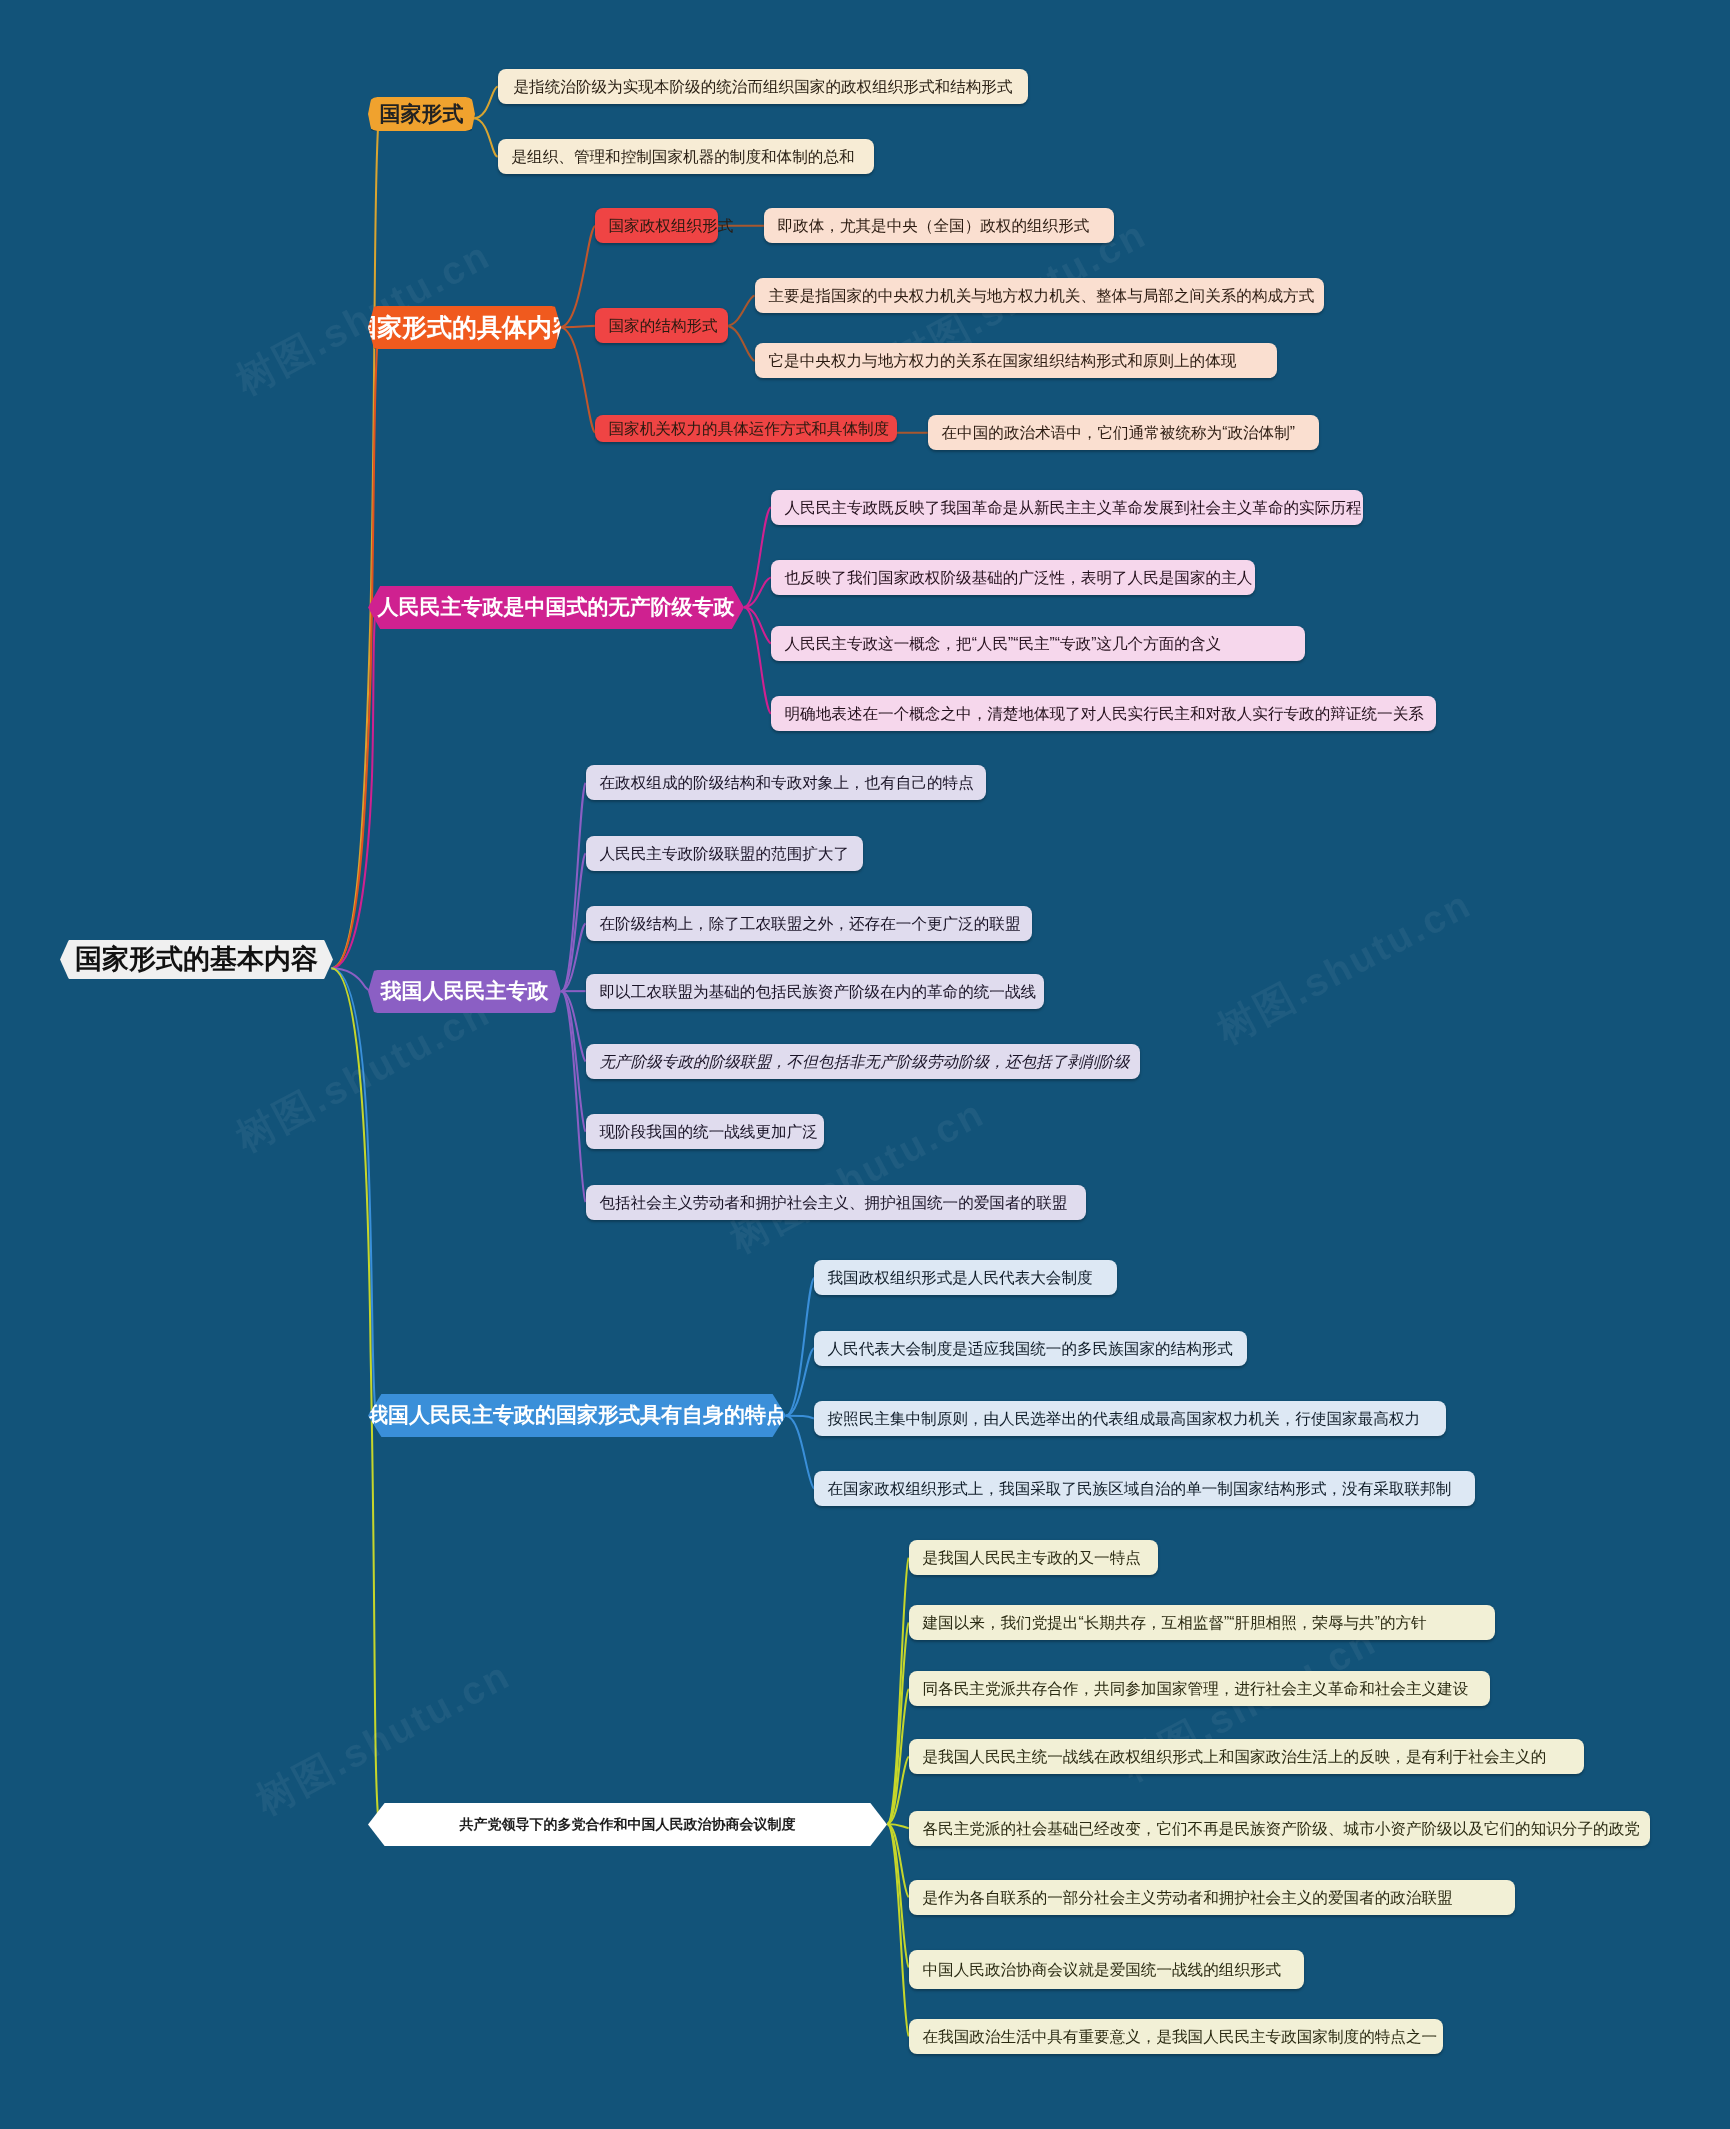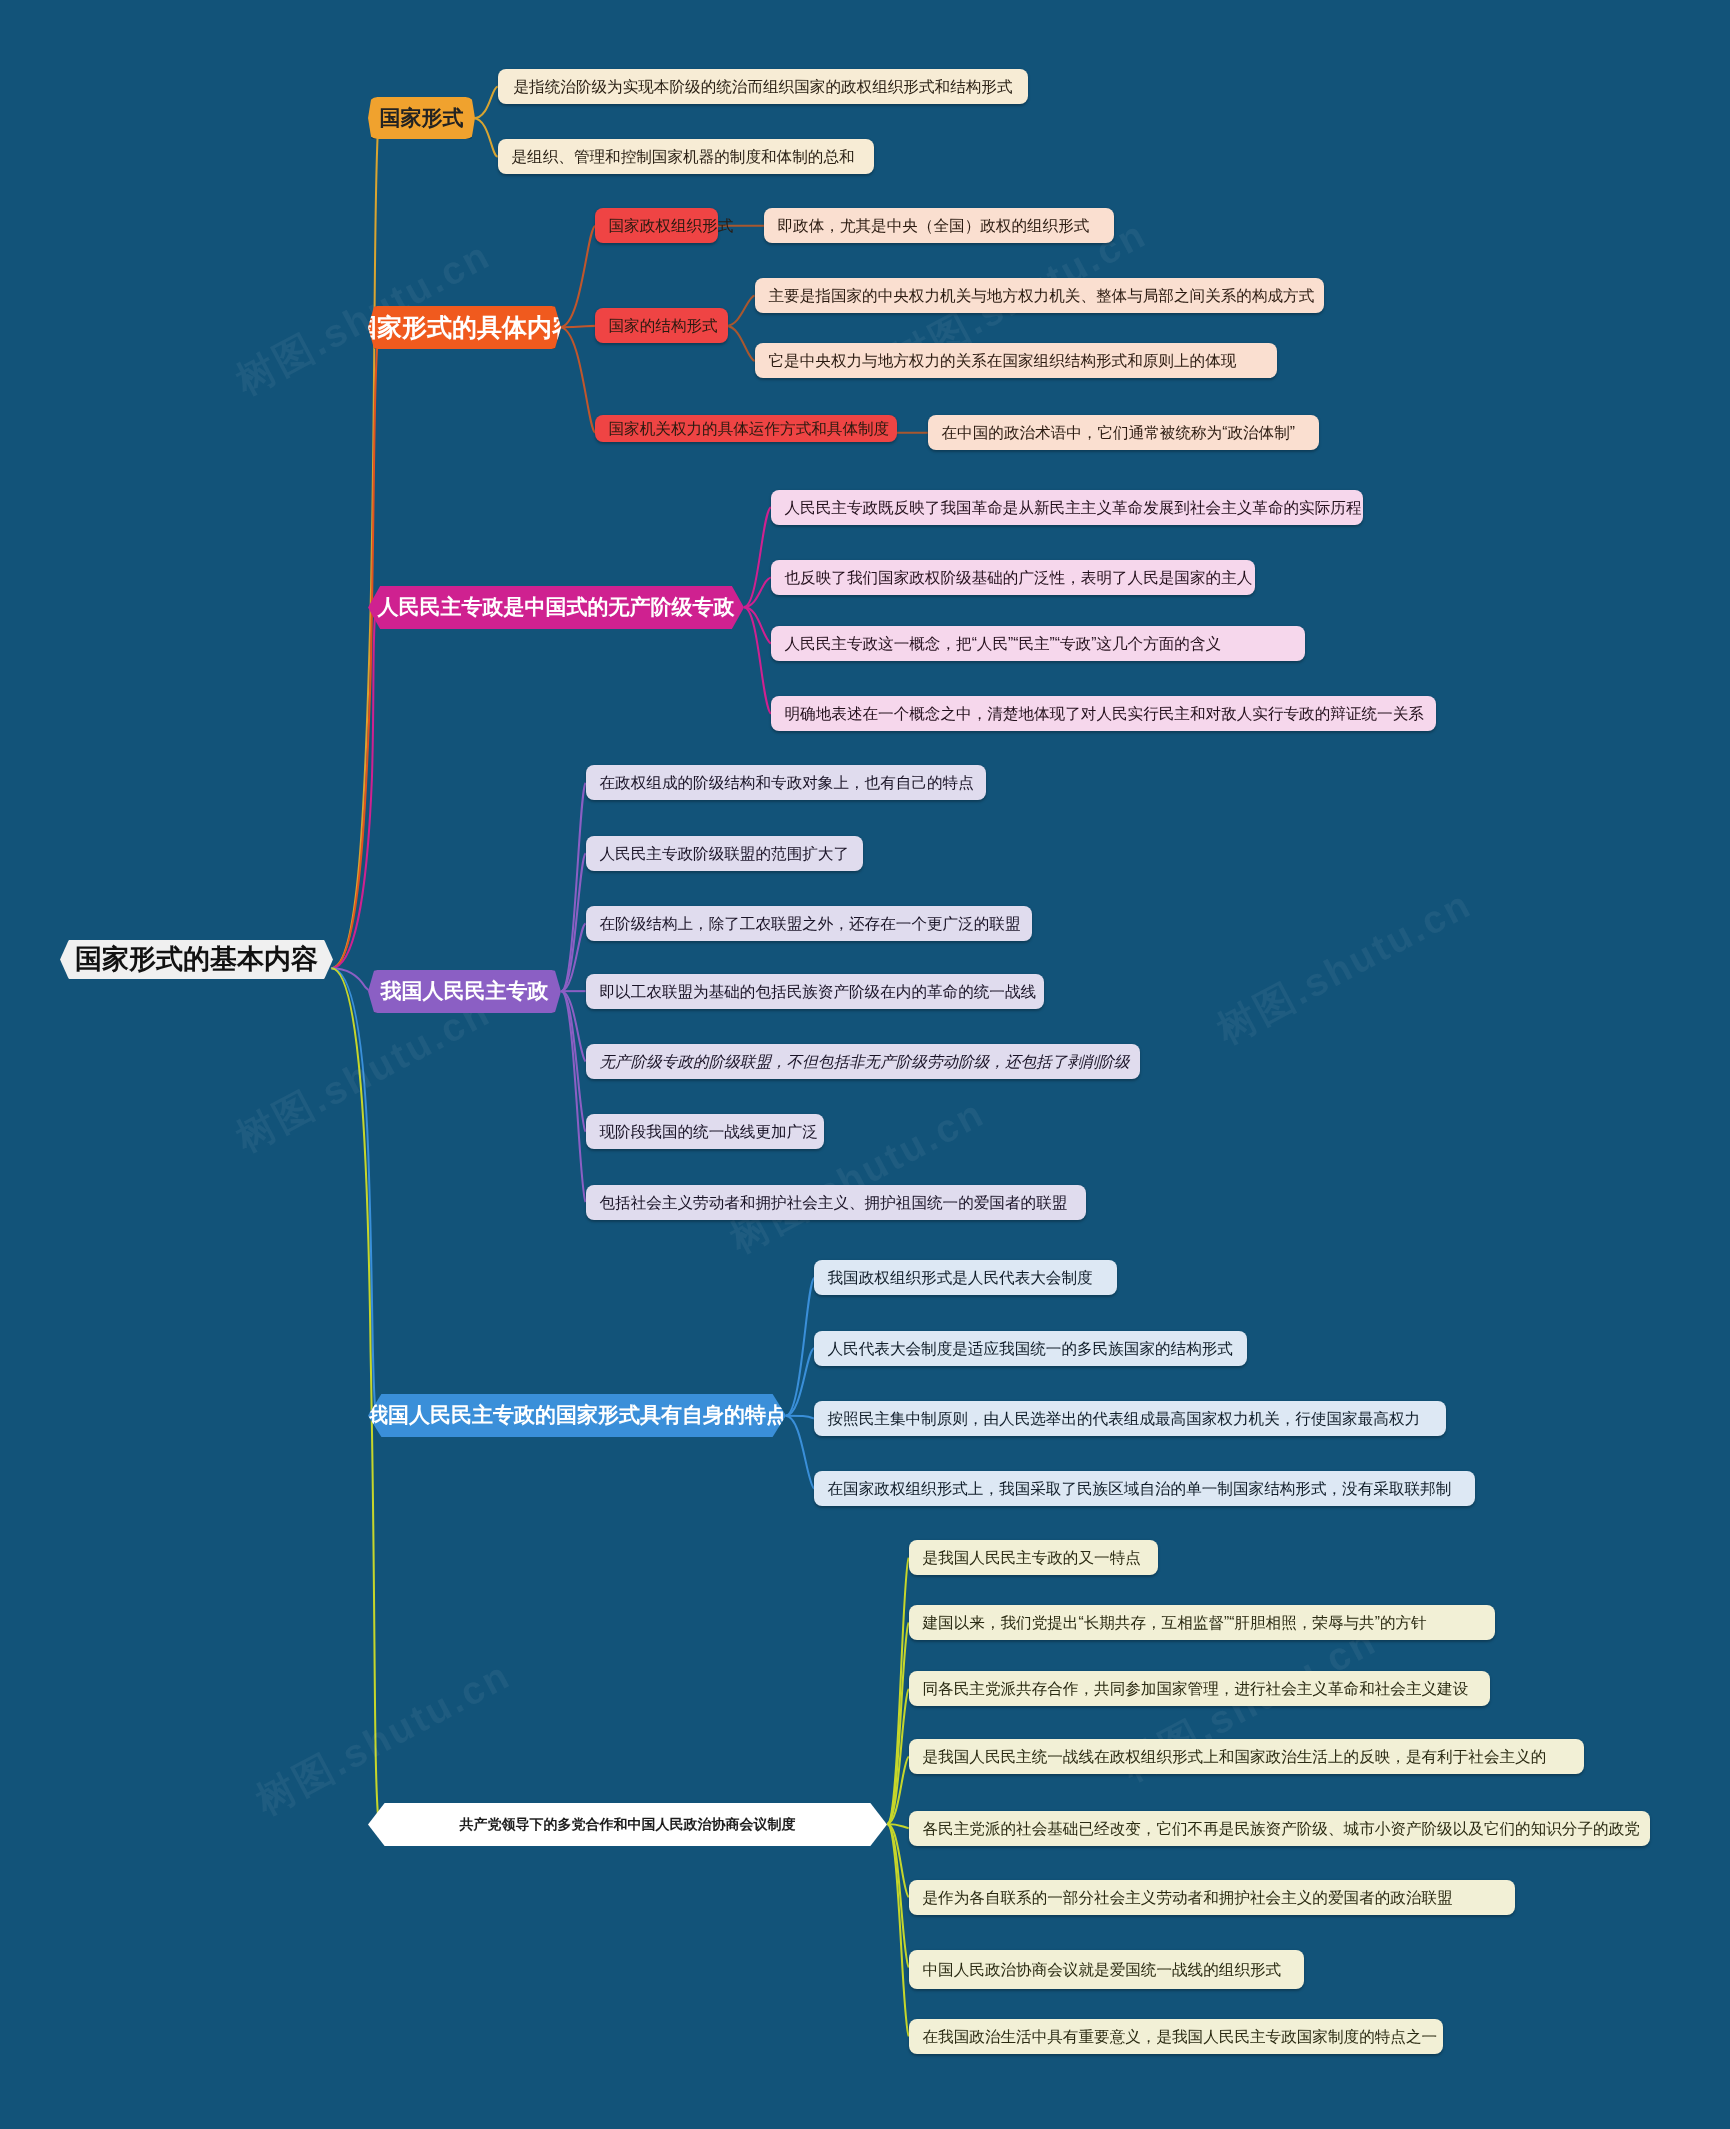--- a/index.html
+++ b/index.html
@@ -112,21 +112,21 @@
   <div class="wm" style="left:223px;top:1048px;">树图.shutu.cn</div>
   <div class="wm" style="left:1204px;top:940px;">树图.shutu.cn</div>
   <div class="wm" style="left:243px;top:1711px;">树图.shutu.cn</div>
   <div class="wm" style="left:1109px;top:1677px;">树图.shutu.cn</div>
   <div class="wm" style="left:717px;top:1149px;">树图.shutu.cn</div>
 
   <div class="node hex root" style="left:60px;top:940px;width:273px;height:39px;">
     <span>国家形式的基本内容</span>
   </div>
 
-  <div class="node hex t1-orange" style="left:368px;top:97px;width:107px;height:42px;">
+  <div class="node hex t1-orange" style="left:368px;top:97px;width:107px;height:34px;">
     <span>国家形式</span>
   </div>
   <div class="node leaf-cream" style="left:498px;top:69px;width:530px;height:35px;justify-content:center;">
     <span>是指统治阶级为实现本阶级的统治而组织国家的政权组织形式和结构形式</span>
   </div>
   <div class="node leaf-cream" style="left:498px;top:139px;width:376px;height:35px;">
     <span>是组织、管理和控制国家机器的制度和体制的总和</span>
   </div>
 
   <div class="node hex t1-red" style="left:368px;top:306px;width:193px;height:43px;">

